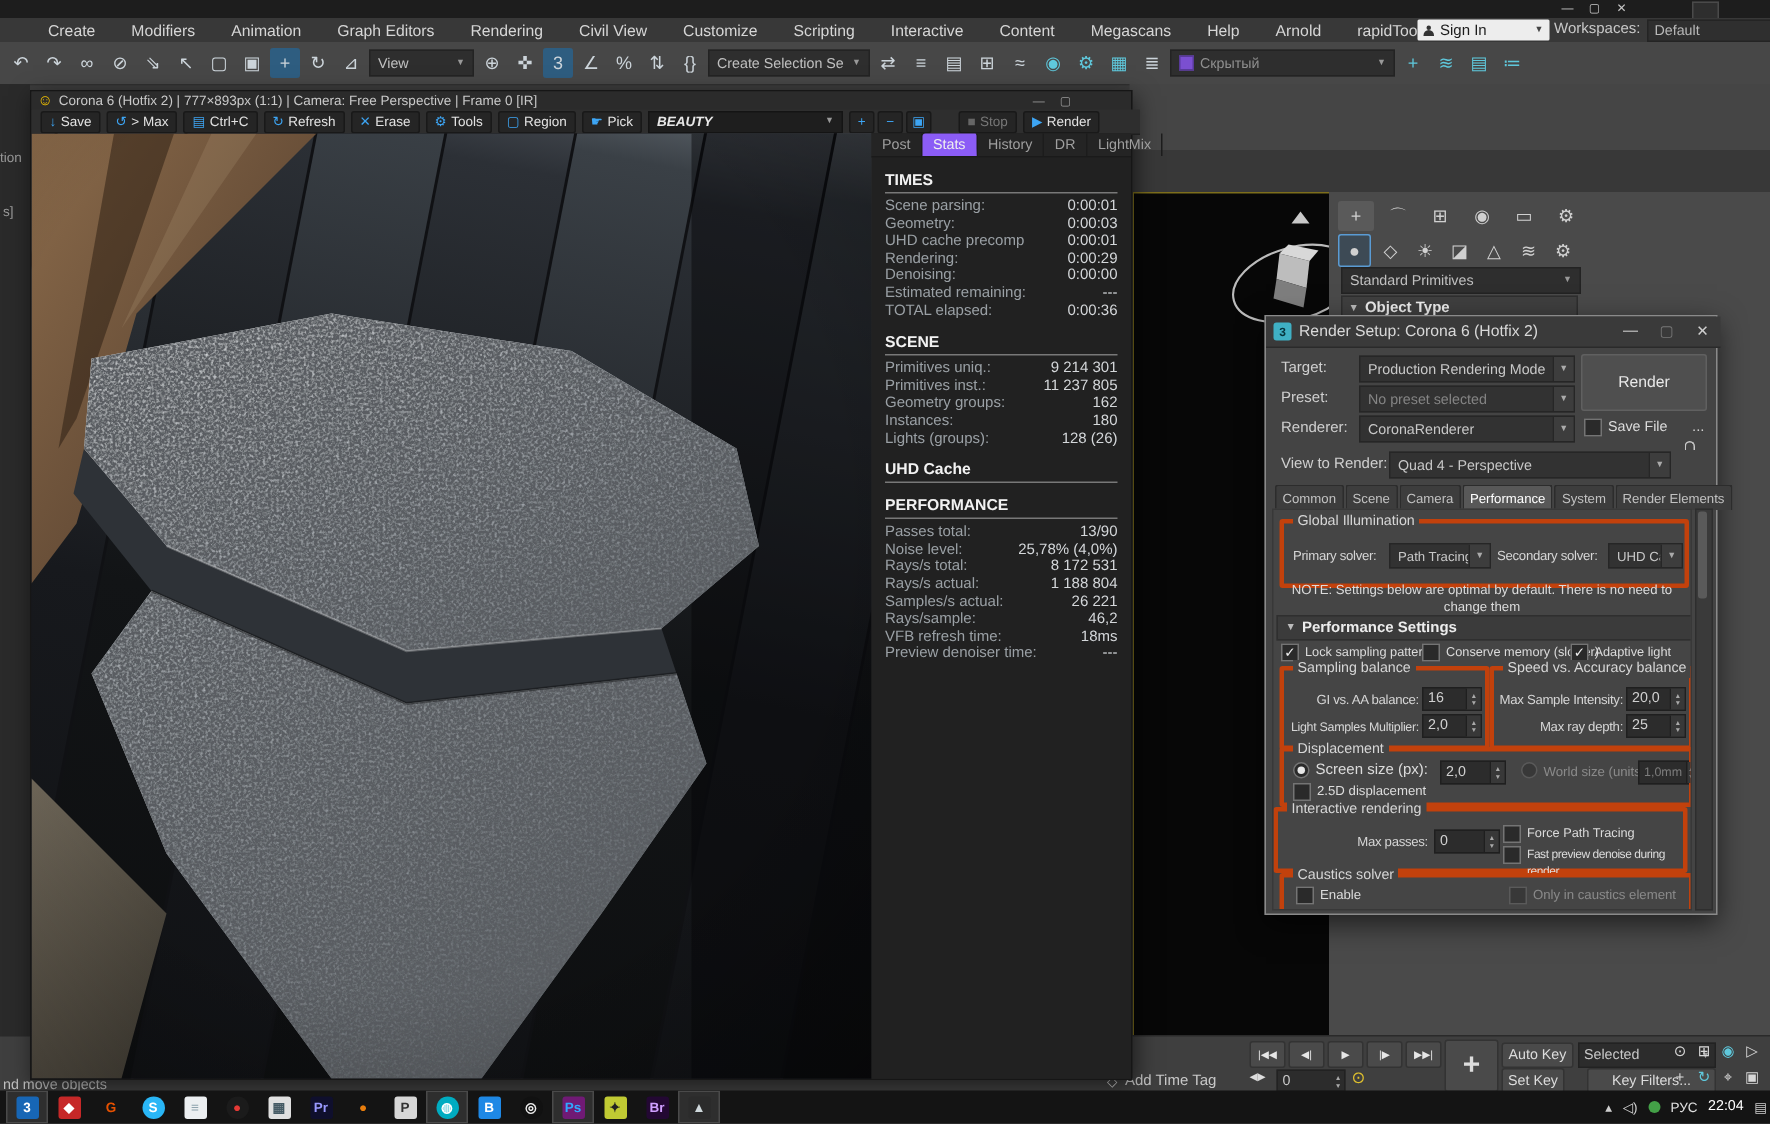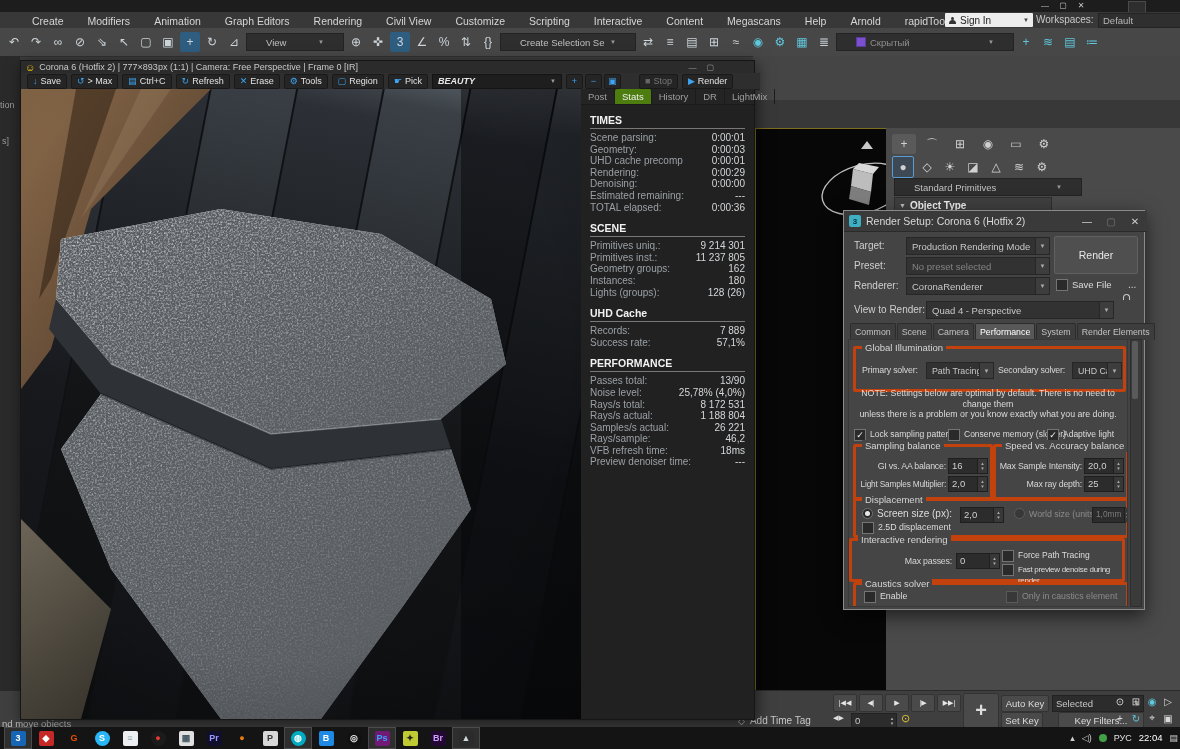--- a/index.html
+++ b/index.html
@@ -23,21 +23,21 @@
   #wslabel{left:1036px;top:12px;font-size:10px;color:#c8c8c8;line-height:16px}
   #wsvalue{left:1098px;top:13px;width:78px;height:13px;background:#2f2f2f;border:1px solid #242424;
            font-size:9.5px;color:#b8b8b8;padding:0 4px;line-height:13px}
   
   #maintoolbar{left:0;top:28px;width:1180px;height:28px;background:#474747;border-bottom:1px solid #303030;
                display:flex;align-items:center;padding-left:4px;gap:2px}
   .ic{width:20px;height:20px;display:flex;align-items:center;justify-content:center;font-size:12px;color:#ccd4da;flex:0 0 auto}
   .ic.active{background:#2e5d80;border-radius:2px}
   .ic.teal{color:#5fc8dc}
   .dd{background:#2e2e2e;border:1px solid #232323;color:#c0c0c0;font-size:9.5px;height:16px;
-      display:flex;align-items:center;padding:0 19px;flex:0 0 auto}
+      display:flex;align-items:center;padding:0 5px;flex:0 0 auto}
   .dd .arr{color:#999;font-size:6px;margin-left:auto;padding-left:5px}
   .cube{width:8px;height:8px;background:#7b4fd0;margin-right:4px;border:1px solid #583a99}
   
   #leftstrip{left:0;top:56px;width:20px;height:634px;background:#2a2a2a}
   .frag{font-size:9px;color:#9a9a9a}
   
   #shelf1{left:753px;top:56px;width:427px;height:44px;background:#454545}
   #shelf2{left:753px;top:100px;width:427px;height:28px;background:#383838}
   
   #viewport{left:755px;top:128px;width:131px;height:562px;background:#070707;border:1px solid #7d6e1c}
@@ -75,21 +75,21 @@
   .vbtn.disabled .g{color:#666}
   #beauty{width:118px;height:13px;background:#1e1e1e;border:1px solid #141414;display:flex;align-items:center;
           padding:0 5px;font-size:9px;font-style:italic;font-weight:bold;color:#e8e8e8;flex:0 0 auto}
   #beauty .arr{margin-left:auto;color:#999;font-size:6px}
   .vzoom{width:15px;height:13px;background:#252525;border:1px solid #191919;border-radius:2px;color:#3da5f4;
          font-size:9px;display:flex;align-items:center;justify-content:center;flex:0 0 auto}
   #vfb-img{left:0;top:28px;width:560px;height:630px;background:#121316}
   #vfb-stats{left:560px;top:28px;width:173px;height:630px;background:#212121}
   #vfb-tabs{display:flex;height:15px;background:#242424;border-bottom:1px solid #1a1a1a}
   .vtab{padding:0 7px;font-size:9.5px;color:#9f9f9f;display:flex;align-items:center;border-right:1px solid #1c1c1c}
-  .vtab.active{background:#4d7c0f;color:#efefef;border-radius:2px 2px 0 0}
+  .vtab.active{background:#8b5cf6;color:#efefef;border-radius:2px 2px 0 0}
   #stats-body{padding:0 9px}
   .shead{font-size:10.5px;font-weight:bold;color:#f2f2f2;border-bottom:1px solid #787878;
          margin:9px 0 3px;padding-bottom:2px}
   .srow{display:flex;justify-content:space-between;font-size:10px;line-height:11.6px}
   .srow .l{color:#9aa0a5}
   .srow .v{color:#d4d7da;white-space:nowrap}
   
   #rsetup{left:843px;top:210px;width:300px;height:398px;background:#444;border:1px solid #8a8a8a;
           box-shadow:0 6px 18px rgba(0,0,0,.6)}
   #rs-title{left:0;top:0;width:298px;height:20px;background:#3a3a3a;border-bottom:1px solid #2a2a2a;
@@ -532,31 +532,20 @@
           <div class="srow">
           <span class="l">Instances:</span>
             <span class="v">180</span>
         </div>
           <div class="srow">
           <span class="l">Lights (groups):</span>
             <span class="v">128 (26)</span>
         </div>
         </div>
       <div class="shead">UHD Cache</div>
-      <div>
-
-      <div class="srow">
-          <span class="l">Records:</span>
-            <span class="v">7 889</span>
-        </div>
-          <div class="srow">
-          <span class="l">Success rate:</span>
-            <span class="v">57,1%</span>
-        </div>
-        </div>
       <div class="shead">PERFORMANCE</div>
       <div>
 
       <div class="srow">
           <span class="l">Passes total:</span>
             <span class="v">13/90</span>
         </div>
           <div class="srow">
           <span class="l">Noise level:</span>
             <span class="v">25,78% (4,0%)</span>
@@ -648,20 +637,24 @@
       <div class="abs rlabel" style="left:142px;top:16px;text-align:left">Secondary solver:</div>
       <div class="abs dd2" style="left:216px;top:13px;width:48px;height:15px">
         <span class="val" style="font-size:8.8px">UHD Cache</span>
           <span class="arr">▼</span>
       </div>
     </div>
     <div id="rs-note">
       <div>NOTE: Settings below are optimal by default. There is no need to change them</div>
       <div>unless there is a problem or you know exactly what you are doing.</div>
     </div>
+    <div id="rs-perfhdr">
+      <span style="font-size:7px;color:#bbb">▼</span>
+      <span>Performance Settings</span>
+    </div>
     <div class="abs cb on" style="left:5px;top:89px;font-size:8.5px">
       <span class="bx"></span>
         <span>Lock sampling pattern</span>
     </div>
     <div class="abs cb" style="left:99px;top:89px;font-size:8.5px">
       <span class="bx"></span>
         <span>Conserve memory (slower)</span>
     </div>
     <div class="abs cb on" style="left:198px;top:89px;font-size:8.5px">
       <span class="bx"></span>

